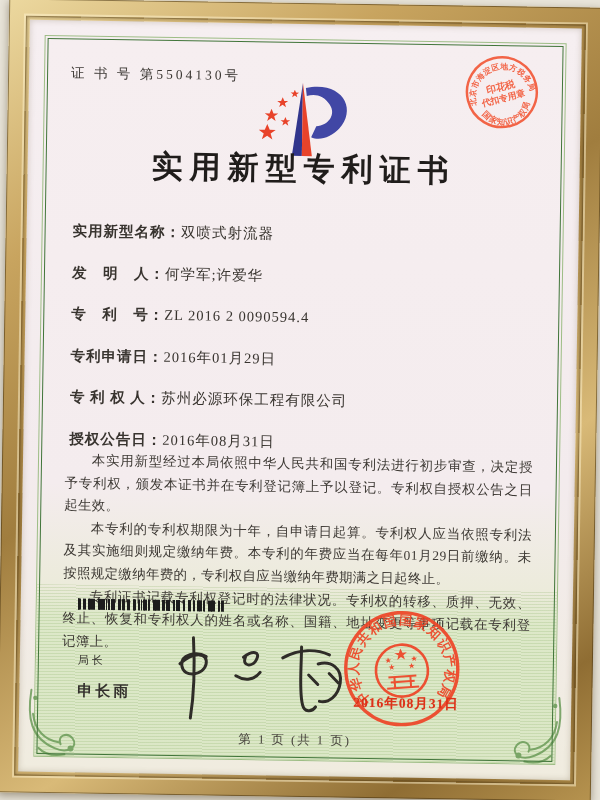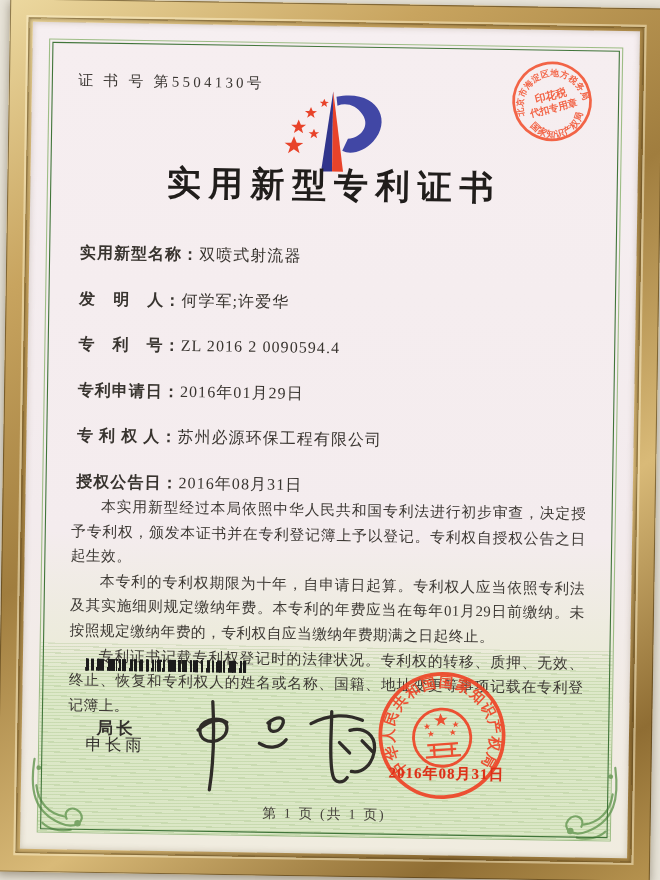--- a/index.html
+++ b/index.html
@@ -54,22 +54,22 @@
     margin:0;font-size:13.4px;line-height:22.6px;color:#3d3934;
     text-align:justify;text-indent:2em;letter-spacing:.4px;
   }
   .barcode{
     left:41px;top:562px;width:146px;height:11px;
     background-image:
       repeating-linear-gradient(90deg,#1c1c1c 0 2px,rgba(0,0,0,0) 2px 5px),
       repeating-linear-gradient(90deg,#1c1c1c 0 1px,rgba(0,0,0,0) 1px 7px),
       repeating-linear-gradient(90deg,#1c1c1c 0 3px,rgba(0,0,0,0) 3px 11px);
   }
-  .sig-title{left:52px;top:616px;font-size:15px;font-weight:700;letter-spacing:3px;color:#33302c;}
-  .sig-name{left:42px;top:631px;font-size:15px;font-weight:400;letter-spacing:3px;color:#33302c;}
+  .sig-title{left:42px;top:616px;font-size:11px;font-weight:400;letter-spacing:3px;color:#33302c;}
+  .sig-name{left:42px;top:645px;font-size:15px;font-weight:700;letter-spacing:3px;color:#33302c;}
   .signature{left:118px;top:586px;}
   .seal{left:306px;top:567px;}
   .seal-date{
     left:318px;top:653px;font-size:13.5px;font-weight:700;color:#dd3118;letter-spacing:1px;
     text-shadow:0 0 1px rgba(221,49,24,.35);
   }
   .footer{left:0;right:0;top:692px;text-align:center;font-size:12.5px;color:#46423c;letter-spacing:2px;}
   .flourish{bottom:-4px;}
   .flourish.fl{left:-10px;}
   .flourish.fr{right:-10px;transform:scaleX(-1);}

